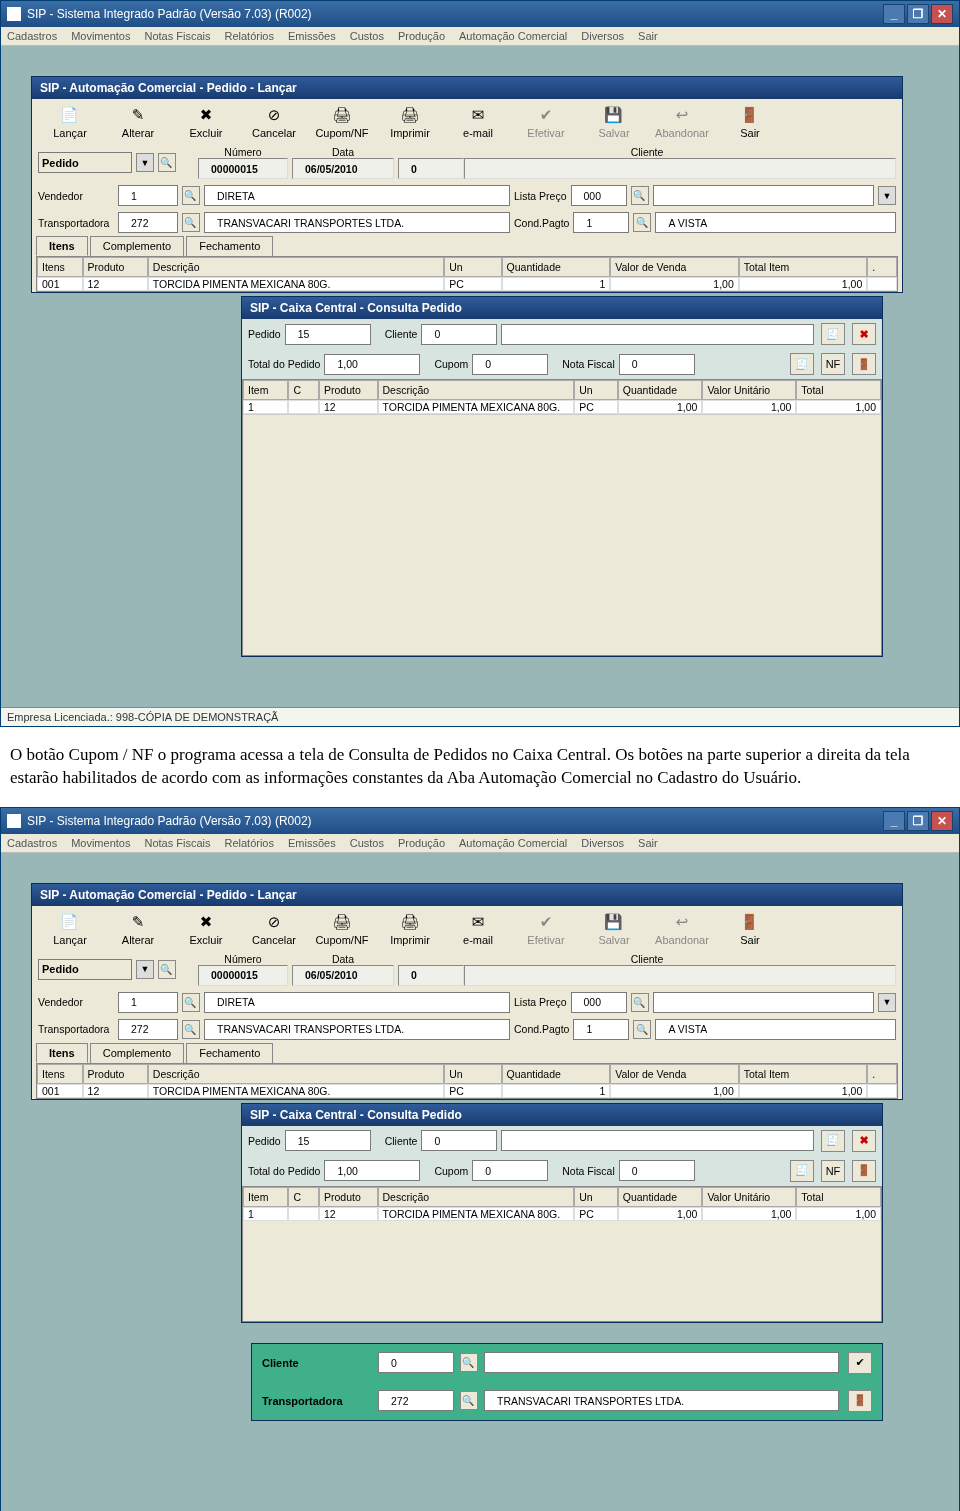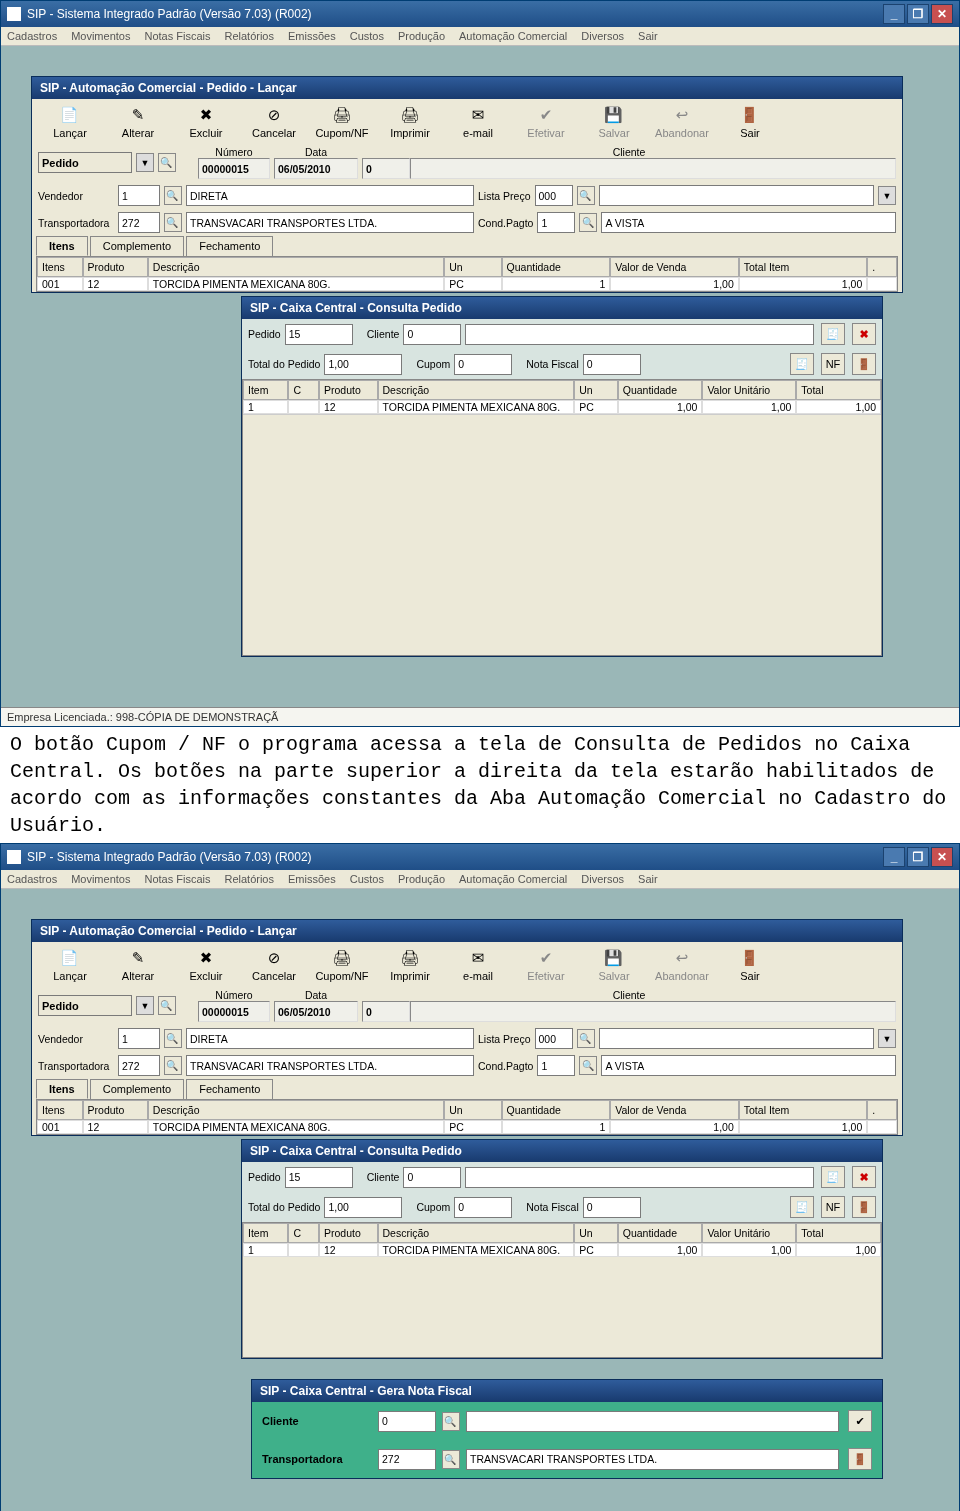--- a/index.html
+++ b/index.html
@@ -14,39 +14,39 @@
   .client.small{height:670px}
   .lic{position:absolute;bottom:0;left:0;background:#f5f5f0;border-top:1px solid #888;padding:3px 6px;width:100%;font-size:11px;color:#333}
   .subwin{position:absolute;left:30px;top:30px;width:870px;background:#ece9d8;border:1px solid #0a2d5a}
   .subtitle{background:linear-gradient(#2f5c9b,#183a6e);color:#fff;padding:4px 8px;font-size:12px;font-weight:bold}
   .toolbar{display:flex;background:#ece9d8;padding:4px 4px 2px;gap:0}
   .tbtn{display:flex;flex-direction:column;align-items:center;width:68px;padding:2px 0;cursor:pointer}
   .tbtn .tico{width:20px;height:20px;margin-bottom:2px;display:flex;align-items:center;justify-content:center;font-size:15px}
   .tbtn.disabled{color:#888}
   .formrow{display:flex;align-items:center;padding:3px 6px;gap:4px;background:#ece9d8}
   .lbl{font-size:10.5px;white-space:nowrap}
-  .fld{background:#fff;border:1px solid #7a7a7a;padding:2px 3px;height:15px;font-size:10.5px;display:flex;align-items:center}
+  .fld{background:#fff;border:1px solid #7a7a7a;padding:2px 12px;height:15px;font-size:10.5px;display:flex;align-items:center}
   .fld.sunken{border-color:#888 #ddd #ddd #888;border-style:solid;background:#f0f0ea}
   .combo{background:#ece9d8;border:1px solid #7a7a7a;padding:2px 3px;height:15px;display:flex;align-items:center;font-weight:bold}
   .drop{width:16px;height:17px;background:#ddd;border:1px solid #888;display:flex;align-items:center;justify-content:center;font-size:9px}
   .magnify{width:16px;height:17px;background:#ece9d8;border:1px solid #888;display:flex;align-items:center;justify-content:center;font-size:10px}
   .tabs{display:flex;padding:0 4px;background:#ece9d8}
   .tab{padding:3px 12px;border:1px solid #888;border-bottom:none;background:#ece9d8;font-size:11px;margin-right:2px}
   .tab.active{font-weight:bold;background:#ece9d8;border-bottom:1px solid #ece9d8}
   .grid{background:#ece9d8;border:1px solid #888;margin:0 4px}
   .ghead{display:flex;background:#ece9d8}
   .gh{border:1px solid #aaa;background:#ece9d8;padding:3px 4px;font-size:10.5px;text-align:left}
   .grow{display:flex;background:#fff}
   .gc{border:1px solid #ddd;padding:0 4px;font-size:10.5px}
   .modal{position:absolute;left:240px;top:250px;width:640px;background:#ece9d8;border:1px solid #0a2d5a}
   .mrow{display:flex;align-items:center;padding:4px 6px;gap:4px;background:#d8e4e0}
   .mbtn{width:22px;height:20px;background:#ece9d8;border:1px solid #888;margin-left:3px;display:flex;align-items:center;justify-content:center;font-size:11px}
   .mbtn.red{color:#c00;font-weight:bold}
   .modal .grid{margin:0;border-top:1px solid #888}
-  .para{font-family:Liberation Mono, monospace;font-size:20px;padding:4px 10px;line-height:1.35}
+  .para{font-family:Liberation Serif, serif;font-size:17px;padding:17px 10px;line-height:1.35}
   .modal2{position:absolute;left:250px;top:490px;width:630px;background:#3fb08a;border:1px solid #0a2d5a}
   .m2row{display:flex;align-items:center;padding:8px 10px;gap:6px}
   .m2lbl{font-weight:bold;width:110px}
   .radio{width:11px;height:11px;border:1px solid #333;border-radius:50%;background:#fff;display:inline-flex;align-items:center;justify-content:center;margin-right:3px}
   .radio.on::after{content:"";width:5px;height:5px;background:#000;border-radius:50%}
 </style>
 </head>
 <body>
 
 <div class="app-window">
@@ -438,21 +438,20 @@
           <div class="gc" style="width:36px">PC</div>
           <div class="gc" style="width:80px;text-align:right">1,00</div>
           <div class="gc" style="width:90px;text-align:right">1,00</div>
           <div class="gc" style="width:80px;text-align:right">1,00</div>
         </div>
         <div style="height:100px;background:#ece9d8"></div>
       </div>
     </div>
 
     <div class="modal2">
-      <div class="subtitle">SIP  - Caixa Central - Gera Nota Fiscal</div>
       <div class="m2row">
         <span class="m2lbl">Cliente</span>
         <div class="fld" style="width:50px;text-align:right">0</div>
         <div class="magnify">🔍</div>
         <div class="fld" style="flex:1"></div>
         <div class="mbtn">✔</div>
       </div>
       <div class="m2row">
         <span class="m2lbl">Transportadora</span>
         <div class="fld" style="width:50px;text-align:right">272</div>

